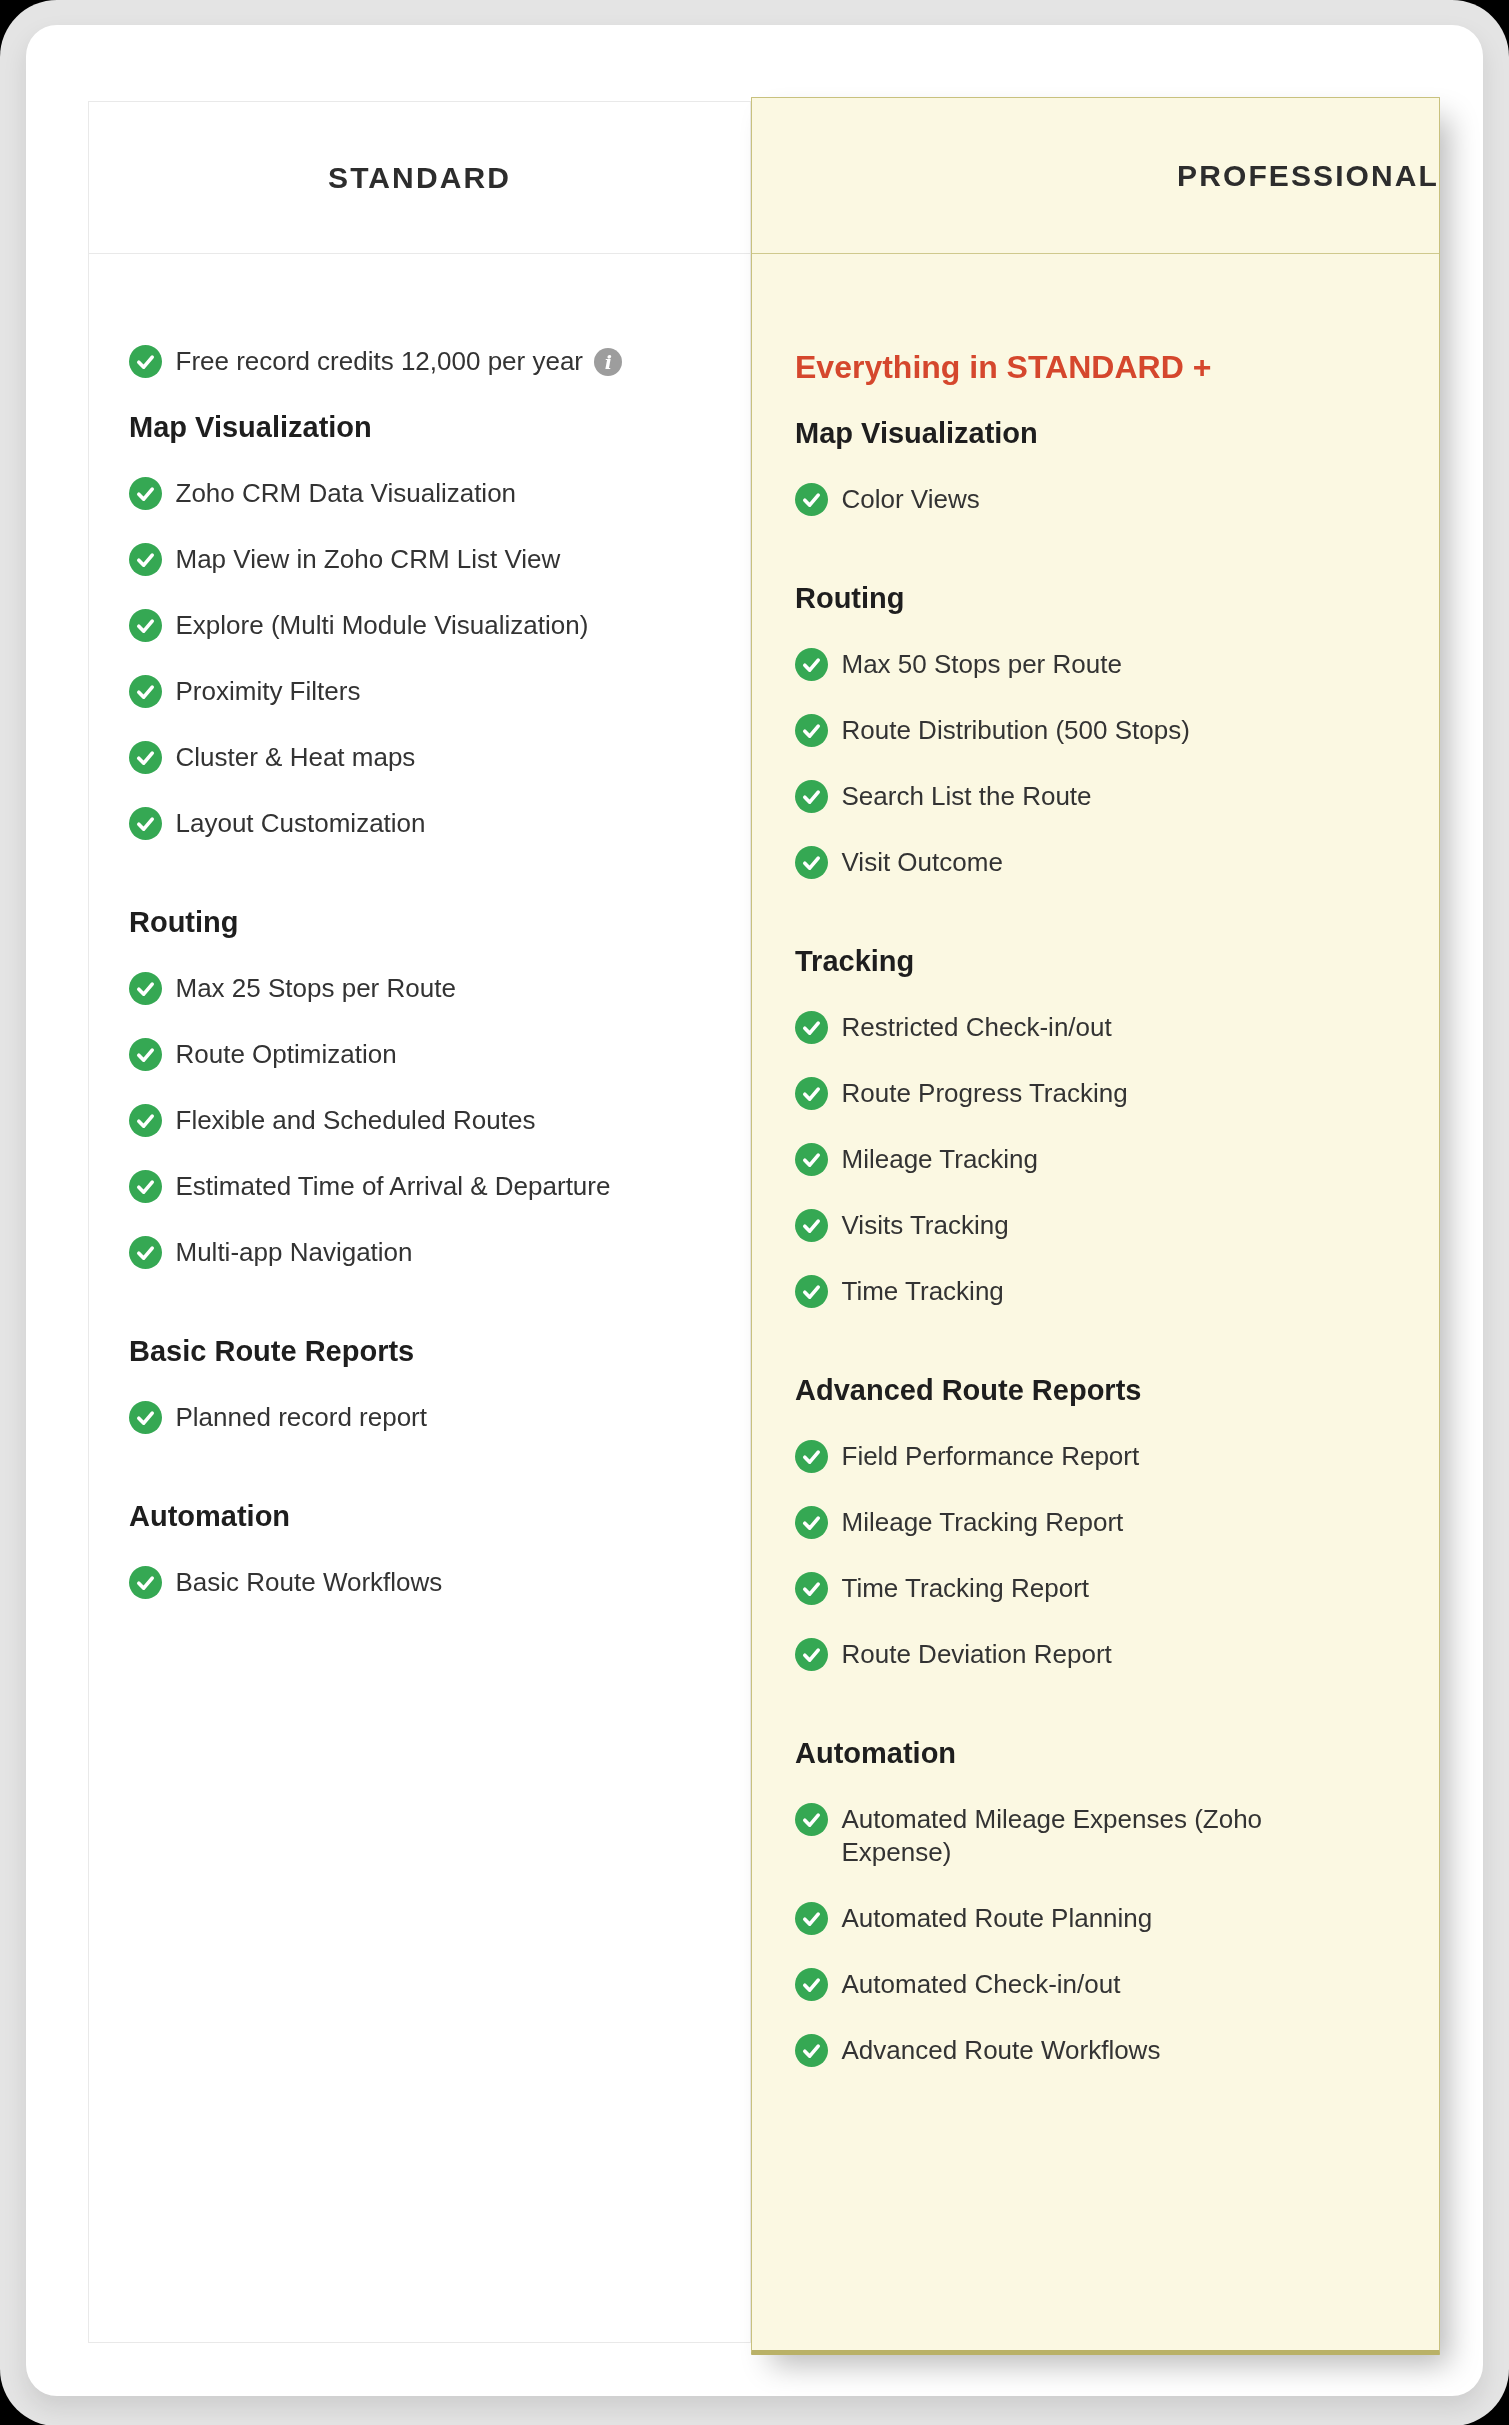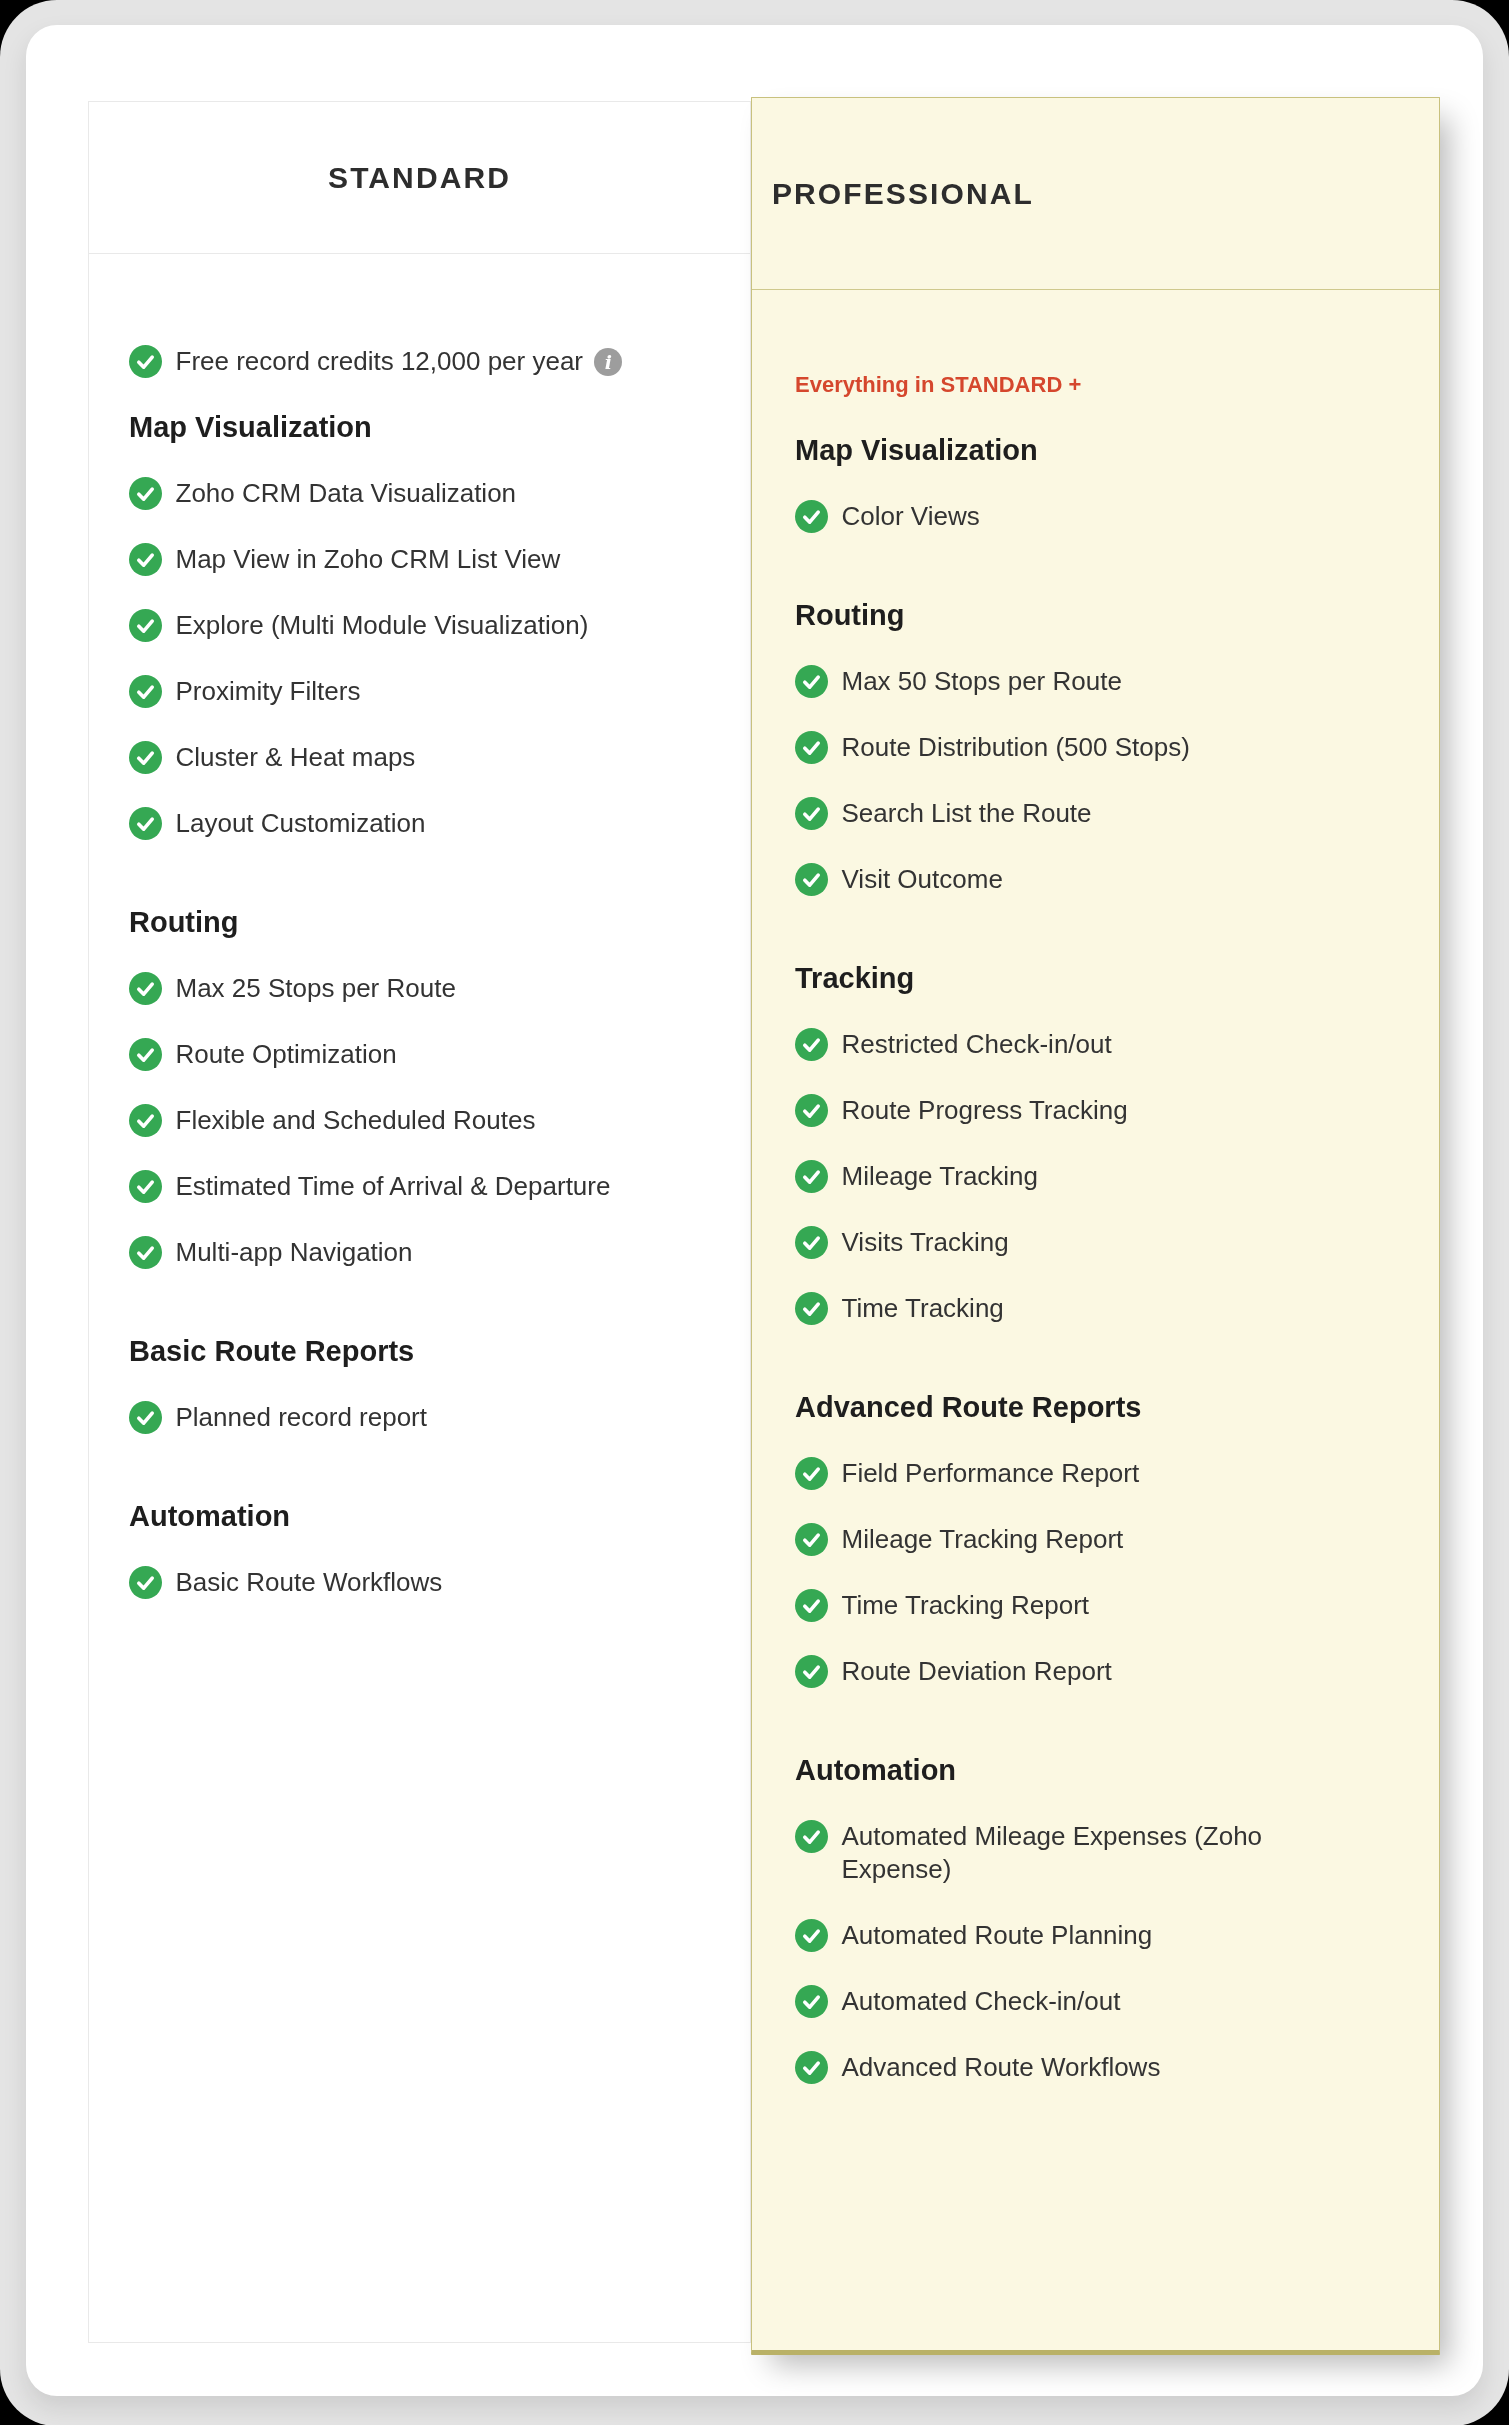--- a/index.html
+++ b/index.html
@@ -33,23 +33,23 @@
   .pro-col{
     left:725px;top:72px;width:689px;height:2258px;
     background:var(--pro-bg,#FBF8E2);
     border:1.6px solid var(--pro-border,#C8C17E);
     border-bottom:5.2px solid var(--pro-border-bottom,#B9B167);
     border-radius:1px;
     box-shadow:14.5px 15.6px 28.5px -5.2px rgba(0,0,0,0.28);
     overflow:hidden;
   }
   .pro-col .col-header{
-    height:192px;box-sizing:border-box;
+    height:156px;box-sizing:border-box;
     border-bottom:1.6px solid var(--pro-divider,#CFC98D);
-    display:flex;align-items:center;justify-content:flex-start;padding-left:20px;
+    display:flex;align-items:center;justify-content:flex-end;padding-left:20px;
   }
   .col-title{
     font-size:30px;font-weight:600;letter-spacing:2.1px;
     color:var(--title-color,#2D2D2D);
   }
   .col-body{padding:78px 21px 0 40px;}
   .pro-col .col-body{padding-left:43px;}
 
   .item{display:flex;align-items:flex-start;margin-bottom:33px;margin-top:13px;}
   .check-icon{width:33px;height:33px;flex:0 0 33px;margin-right:13.5px;}
@@ -68,23 +68,24 @@
     margin-left:11.4px;margin-top:2.6px;flex:0 0 auto;
     cursor:pointer;
   }
   .section-title{
     font-size:29px;font-weight:700;line-height:33px;
     color:var(--header-color,#1E1E1E);
     margin:66px 0 33px 0;
   }
   .col-body > .section:nth-child(2) .section-title{margin-top:12px;}
   .intro-highlight{
-    font-size:22px;font-weight:700;line-height:33px;
+    font-size:32px;font-weight:700;line-height:33px;
     color:var(--highlight-red,#D5472D);
     margin-bottom:33px;
+    margin-top:19px;
   }
 </style>
 </head>
 <body style="--page-gray: #E4E4E4; --card-white: #FFFFFF; --divider: #E9E9E9; --title-color: #2D2D2D; --header-color: #1E1E1E; --item-color: #333333; --info-gray: #9D9D9D; --highlight-red: #D5472D; --pro-bg: #FBF8E2; --pro-border: #C8C17E; --pro-border-bottom: #B9B167; --pro-divider: #CFC98D;">
 
 <div class="frame">
   <div class="card">
 
     <div class="plan-col standard-col">
       <div class="col-header">

